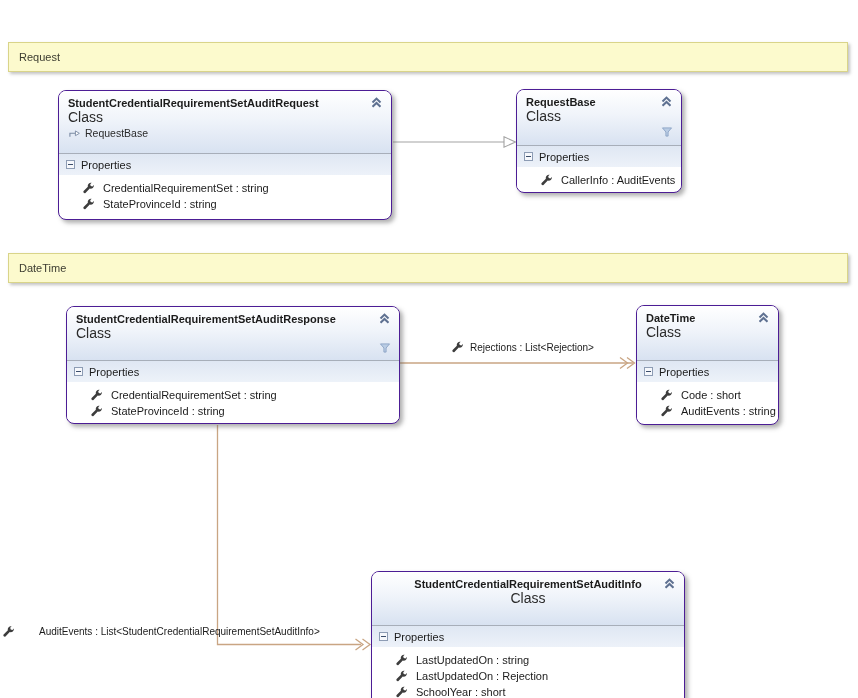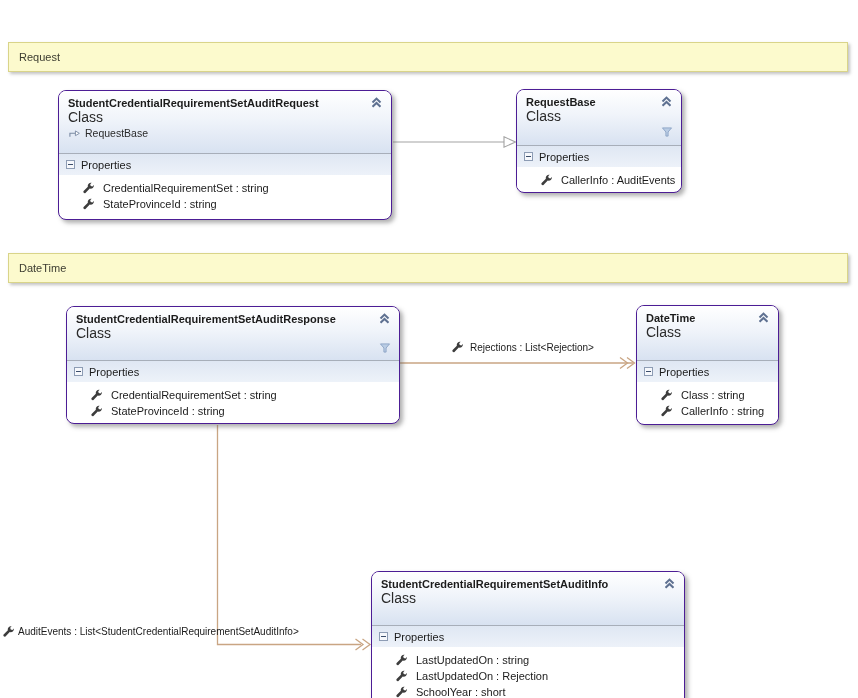--- a/index.html
+++ b/index.html
@@ -85,21 +85,21 @@
       <path d="M362.5 607 L370 612.5 L362.5 618"></path>
     </g>
   </svg>
 
   <div class="line-label" style="left:452px;top:307px;gap:6px;">
     <svg class="wrench">
         <use href="#i-wrench"></use>
       </svg>
     <span>Rejections : List&lt;Rejection&gt;</span>
   </div>
-  <div class="line-label" style="left:3px;top:591px;gap:3px;">
+  <div class="line-label" style="left:3px;top:591px;gap:24px;">
     <svg class="wrench" style="width:13px;height:13px;">
         <use href="#i-wrench"></use>
       </svg>
     <span>AuditEvents : List&lt;StudentCredentialRequirementSetAuditInfo&gt;</span>
   </div>
 
   <div class="uml-box" style="left:58px;top:58px;width:334px;height:130px;">
     <div class="hdr" style="height:62px;">
       <div class="title">StudentCredentialRequirementSetAuditRequest</div>
       <div class="kind">Class</div>
@@ -206,34 +206,34 @@
     <div class="compartment">
       <div class="sec-hdr">
         <span class="minusbox"></span>
         <span>Properties</span>
       </div>
       <div class="rows">
         <div class="member">
           <svg class="wrench">
               <use href="#i-wrench"></use>
             </svg>
-          <span>Class : string</span>
-        </div>
-        <div class="member">
-          <svg class="wrench">
-              <use href="#i-wrench"></use>
-            </svg>
-          <span>CallerInfo : string</span>
+          <span>Code : short</span>
+        </div>
+        <div class="member">
+          <svg class="wrench">
+              <use href="#i-wrench"></use>
+            </svg>
+          <span>AuditEvents : string</span>
         </div>
       </div>
     </div>
   </div>
 
   <div class="uml-box" style="left:371px;top:539px;width:314px;height:148px;">
-    <div class="hdr" style="height:53px;">
+    <div class="hdr" style="height:53px;text-align:center;">
       <div class="title">StudentCredentialRequirementSetAuditInfo</div>
       <div class="kind">Class</div>
       <svg class="chev">
           <use href="#i-chevrons"></use>
         </svg>
     </div>
     <div class="compartment">
       <div class="sec-hdr">
         <span class="minusbox"></span>
         <span>Properties</span>

